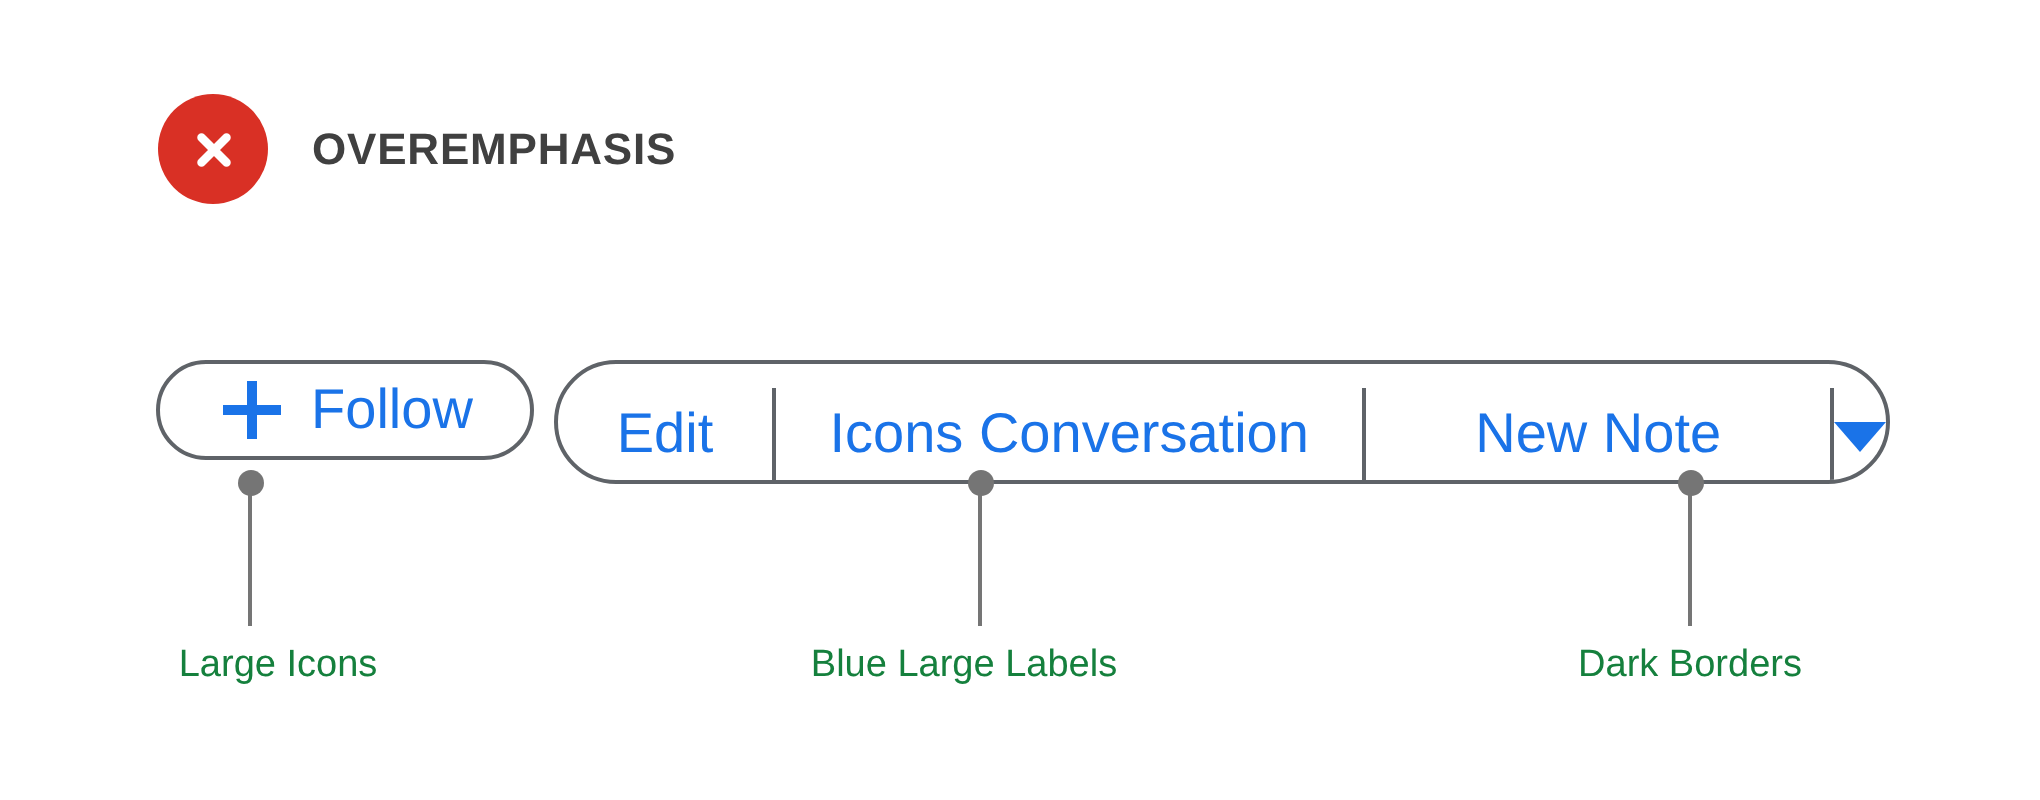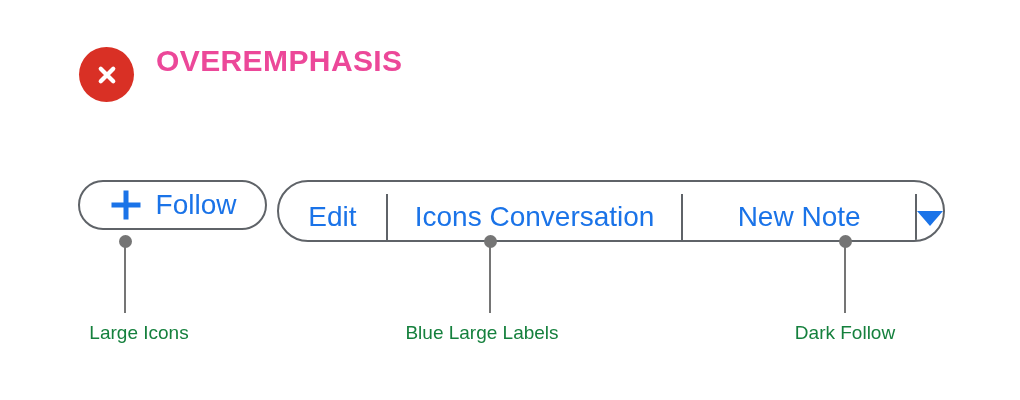--- a/index.html
+++ b/index.html
@@ -13,25 +13,25 @@
 
   
   .header-badge {
     position: absolute; left: 79px; top: 47px;
     width: 55px; height: 55px;
     background: #d93025;
     border-radius: 50%;
     display: flex; align-items: center; justify-content: center;
   }
   .page-title {
-    position: absolute; left: 156px; top: 33px;
+    position: absolute; left: 156px; top: 47px;
     height: 55px; line-height: 55px;
-    font-size: 30px; font-weight: 800;
+    font-size: 22px; font-weight: 800;
     letter-spacing: 0.4px;
-    color: #ec4899;
+    color: #404040;
     white-space: nowrap;
   }
 
   
   .follow-btn {
     position: absolute; left: 78px; top: 180px;
     width: 189px; height: 50px;
     box-sizing: border-box;
     border: 2px solid #5f6368;
     border-radius: 31px;
@@ -139,14 +139,14 @@
 
 <div class="annotation" id="ann-blue-text">
   <div class="ann-dot"></div>
   <div class="ann-line"></div>
   <div class="ann-label">Blue Large Labels</div>
 </div>
 
 <div class="annotation" id="ann-dark-borders">
   <div class="ann-dot"></div>
   <div class="ann-line"></div>
-  <div class="ann-label">Dark Follow</div>
+  <div class="ann-label">Dark Borders</div>
 </div>
 
 </body></html>

